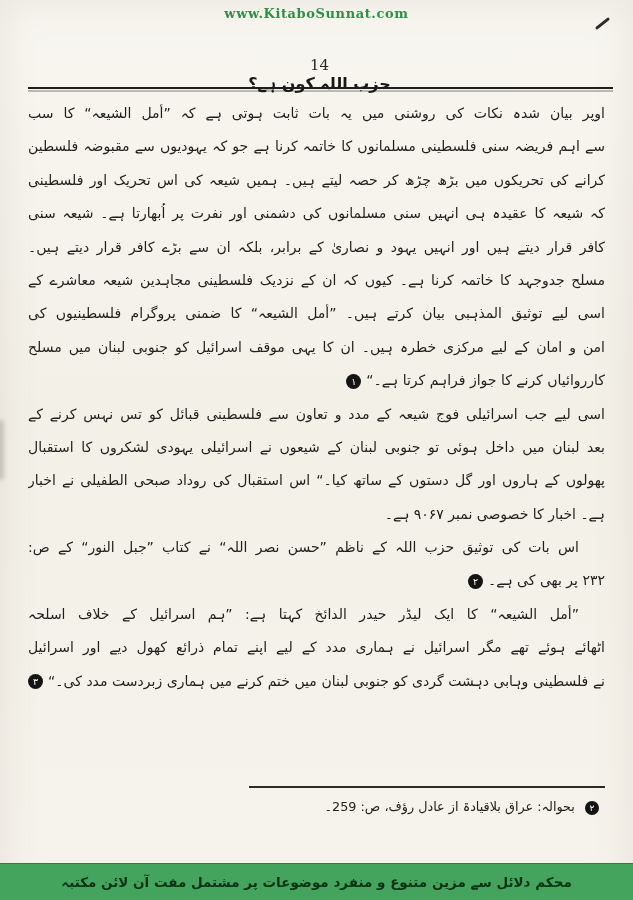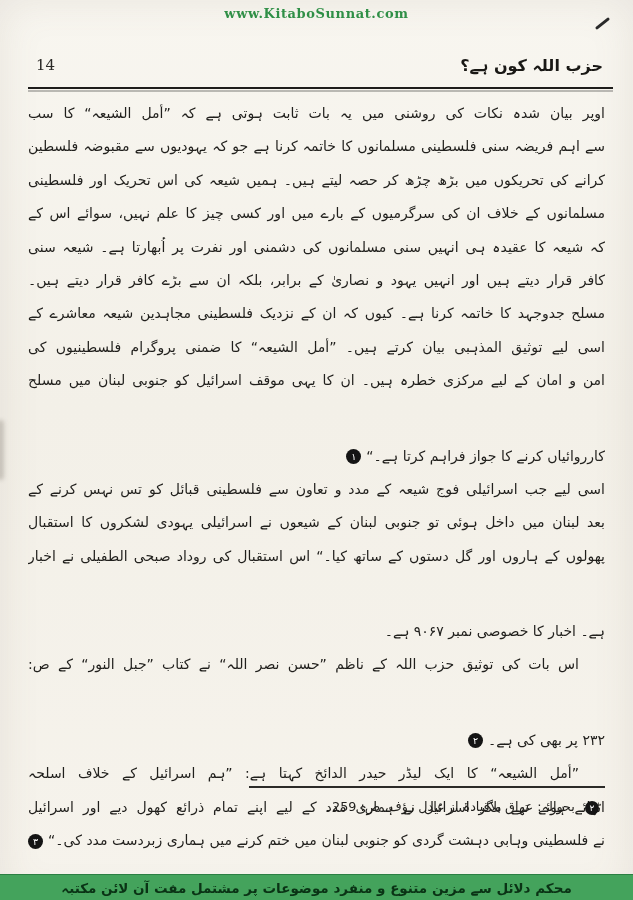--- a/index.html
+++ b/index.html
@@ -34,21 +34,21 @@
   }
   .artifact-edge {
     position: absolute; top: 420px; left: -4px;
     width: 8px; height: 60px;
     background: rgba(90,85,70,0.25);
     border-radius: 4px;
     filter: blur(2px);
   }
   .header-row {
     position: absolute; top: 56px; left: 36px; right: 30px;
-    display: flex; justify-content: space-between; align-items: flex-start;
+    display: flex; justify-content: space-between; align-items: center; flex-direction: column;
   }
   .page-num {
     font-family: "DejaVu Serif", serif;
     font-size: 15px;
     color: #2b2a27;
   }
   .doc-title {
     direction: rtl;
     font-size: 16px;
     font-weight: bold;
@@ -65,21 +65,21 @@
   }
   .line {
     height: 33.4px;
     line-height: 33.4px;
     font-size: 14px;
     overflow: hidden;
     text-align: justify;
     text-align-last: justify;
     color: #201f1c;
   }
-  .line.last { text-align: right; text-align-last: right; margin-top: 42px; }
+  .line.last { text-align: right; text-align-last: right; }
   .line.ind { padding-right: 26px; }
   .ref {
     display: inline-block;
     width: 15px; height: 15px; line-height: 15px;
     border-radius: 50%;
     background: #141414; color: #ffffff;
     font-size: 9.5px; text-align: center; text-align-last: center;
     vertical-align: middle;
     margin-right: 5px;
   }
@@ -93,21 +93,21 @@
     direction: rtl;
   }
   .footnote {
     height: 25px; line-height: 25px;
     font-size: 12.8px;
     color: #22211e;
     white-space: nowrap; overflow: hidden;
   }
   .footnote .ref { width: 14px; height: 14px; line-height: 14px; font-size: 9px; margin-left: 6px; margin-right: 0; }
   .banner {
-    position: absolute; left: 0; right: 0; bottom: 0; height: 26px;
+    position: absolute; left: 0; right: 0; bottom: 0; height: 37px;
     display: flex; align-items: center; justify-content: center;
     direction: rtl;
     font-size: 13.5px; font-weight: bold;
     border-top: 1px solid rgba(0,60,20,0.35);
   }
 </style>
 </head>
 <body>
 
 <div class="page">
@@ -121,21 +121,20 @@
     <span class="page-num">14</span>
     <span class="doc-title">حزب اللہ کون ہے؟</span>
   </div>
 
   <div class="header-rule"></div>
 
   <div class="body-text">
       <div class="line"><span>اوپر بیان شدہ نکات کی روشنی میں یہ بات ثابت ہوتی ہے کہ ”أمل الشیعہ“ کا سب</span></div>
       <div class="line"><span>سے اہم فریضہ سنی فلسطینی مسلمانوں کا خاتمہ کرنا ہے جو کہ یہودیوں سے مقبوضہ فلسطین کو آزاد</span></div>
       <div class="line"><span>کرانے کی تحریکوں میں بڑھ چڑھ کر حصہ لیتے ہیں۔ ہمیں شیعہ کی اس تحریک اور فلسطینی</span></div>
-      <div class="line"><span>مسلمانوں کے خلاف ان کی سرگرمیوں کے بارے میں اور کسی چیز کا علم نہیں، سوائے اس کے</span></div>
       <div class="line"><span>کہ شیعہ کا عقیدہ ہی انہیں سنی مسلمانوں کی دشمنی اور نفرت پر اُبھارتا ہے۔ شیعہ سنی مسلمانوں کو</span></div>
       <div class="line"><span>کافر قرار دیتے ہیں اور انہیں یہود و نصاریٰ کے برابر، بلکہ ان سے بڑے کافر قرار دیتے ہیں۔</span></div>
       <div class="line"><span>مسلح جدوجہد کا خاتمہ کرنا ہے۔ کیوں کہ ان کے نزدیک فلسطینی مجاہدین شیعہ معاشرے کے</span></div>
       <div class="line"><span>اسی لیے توثیق المذہبی بیان کرتے ہیں۔ ”أمل الشیعہ“ کا ضمنی پروگرام فلسطینیوں کی</span></div>
       <div class="line"><span>امن و امان کے لیے مرکزی خطرہ ہیں۔ ان کا یہی موقف اسرائیل کو جنوبی لبنان میں مسلح</span></div>
       <div class="line last"><span>کارروائیاں کرنے کا جواز فراہم کرتا ہے۔“</span><span class="ref">۱</span></div>
       <div class="line"><span>اسی لیے جب اسرائیلی فوج شیعہ کے مدد و تعاون سے فلسطینی قبائل کو تس نہس کرنے کے</span></div>
       <div class="line"><span>بعد لبنان میں داخل ہوئی تو جنوبی لبنان کے شیعوں نے اسرائیلی یہودی لشکروں کا استقبال</span></div>
       <div class="line"><span>پھولوں کے ہاروں اور گل دستوں کے ساتھ کیا۔“ اس استقبال کی روداد صبحی الطفیلی نے اخبار</span></div>
       <div class="line last"><span>ہے۔ اخبار کا خصوصی نمبر ۹۰۶۷ ہے۔</span></div>

